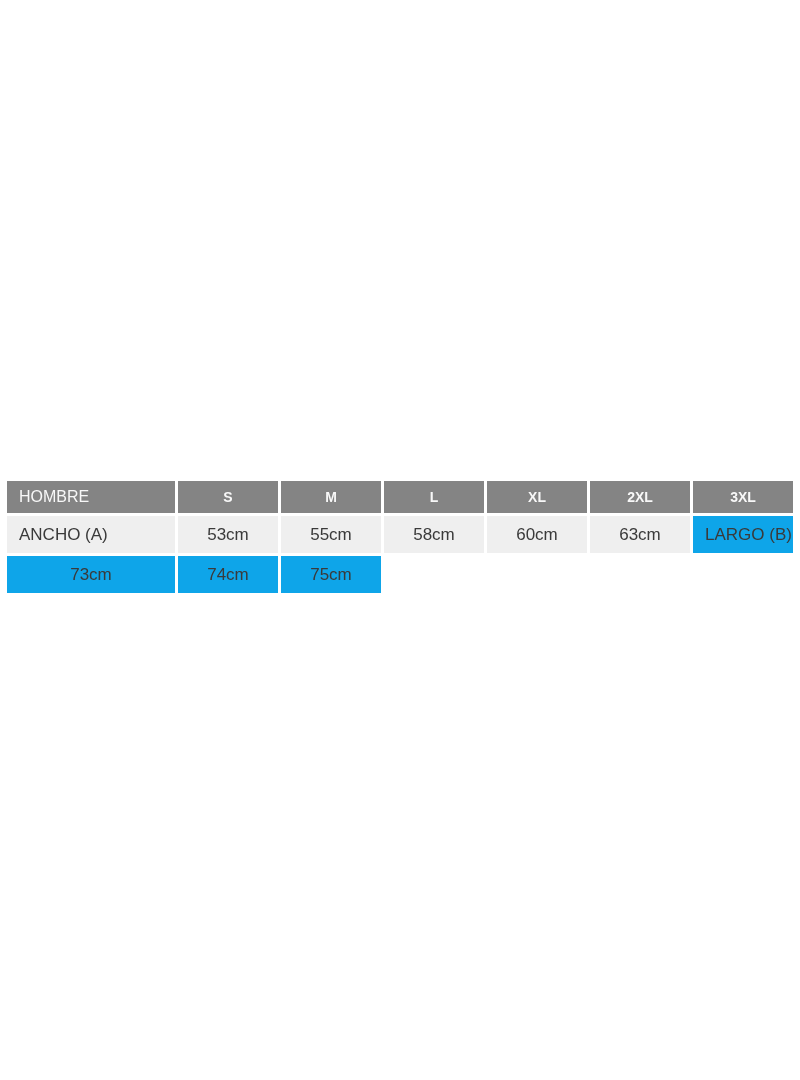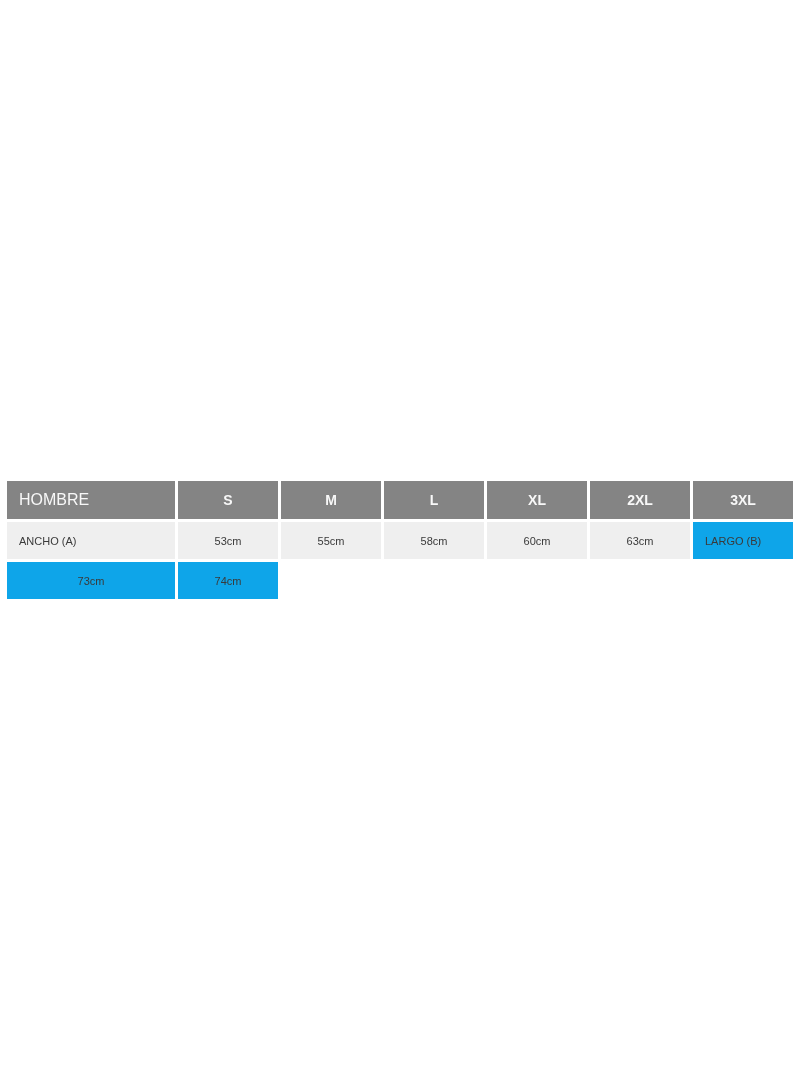--- a/index.html
+++ b/index.html
@@ -23,27 +23,27 @@
       display: grid;
       grid-template-columns: 168px repeat(6, 1fr);
       column-gap: 3px;
       row-gap: 3px;
       background: #ffffff;
     }
     .cell {
       display: flex;
       align-items: center;
       justify-content: center;
-      font-size: 11px;
+      font-size: 17px;
       color: #3a3a3a;
       white-space: nowrap;
       overflow: hidden;
     }
     .cell.head {
-      height: 38px;
+      height: 32px;
       background: #848484;
       color: #f8f8f8;
     }
     .cell.body { height: 37px; }
     .cell.alt { background: #efefef; }
     .cell.plain { background: #0ea5e9; }
     .cell.label {
       justify-content: flex-start;
       padding-left: 12px;
     }
@@ -70,15 +70,16 @@
     <div class="cell body alt label">ANCHO (A)</div>
     <div class="cell body alt">53cm</div>
     <div class="cell body alt">55cm</div>
     <div class="cell body alt">58cm</div>
     <div class="cell body alt">60cm</div>
     <div class="cell body alt">63cm</div>
 
     <div class="cell body plain label">LARGO (B)</div>
     <div class="cell body plain">73cm</div>
     <div class="cell body plain">74cm</div>
+    <div class="cell body plain">75cm</div>
 
   </div>
 </div>
 
 </body></html>

